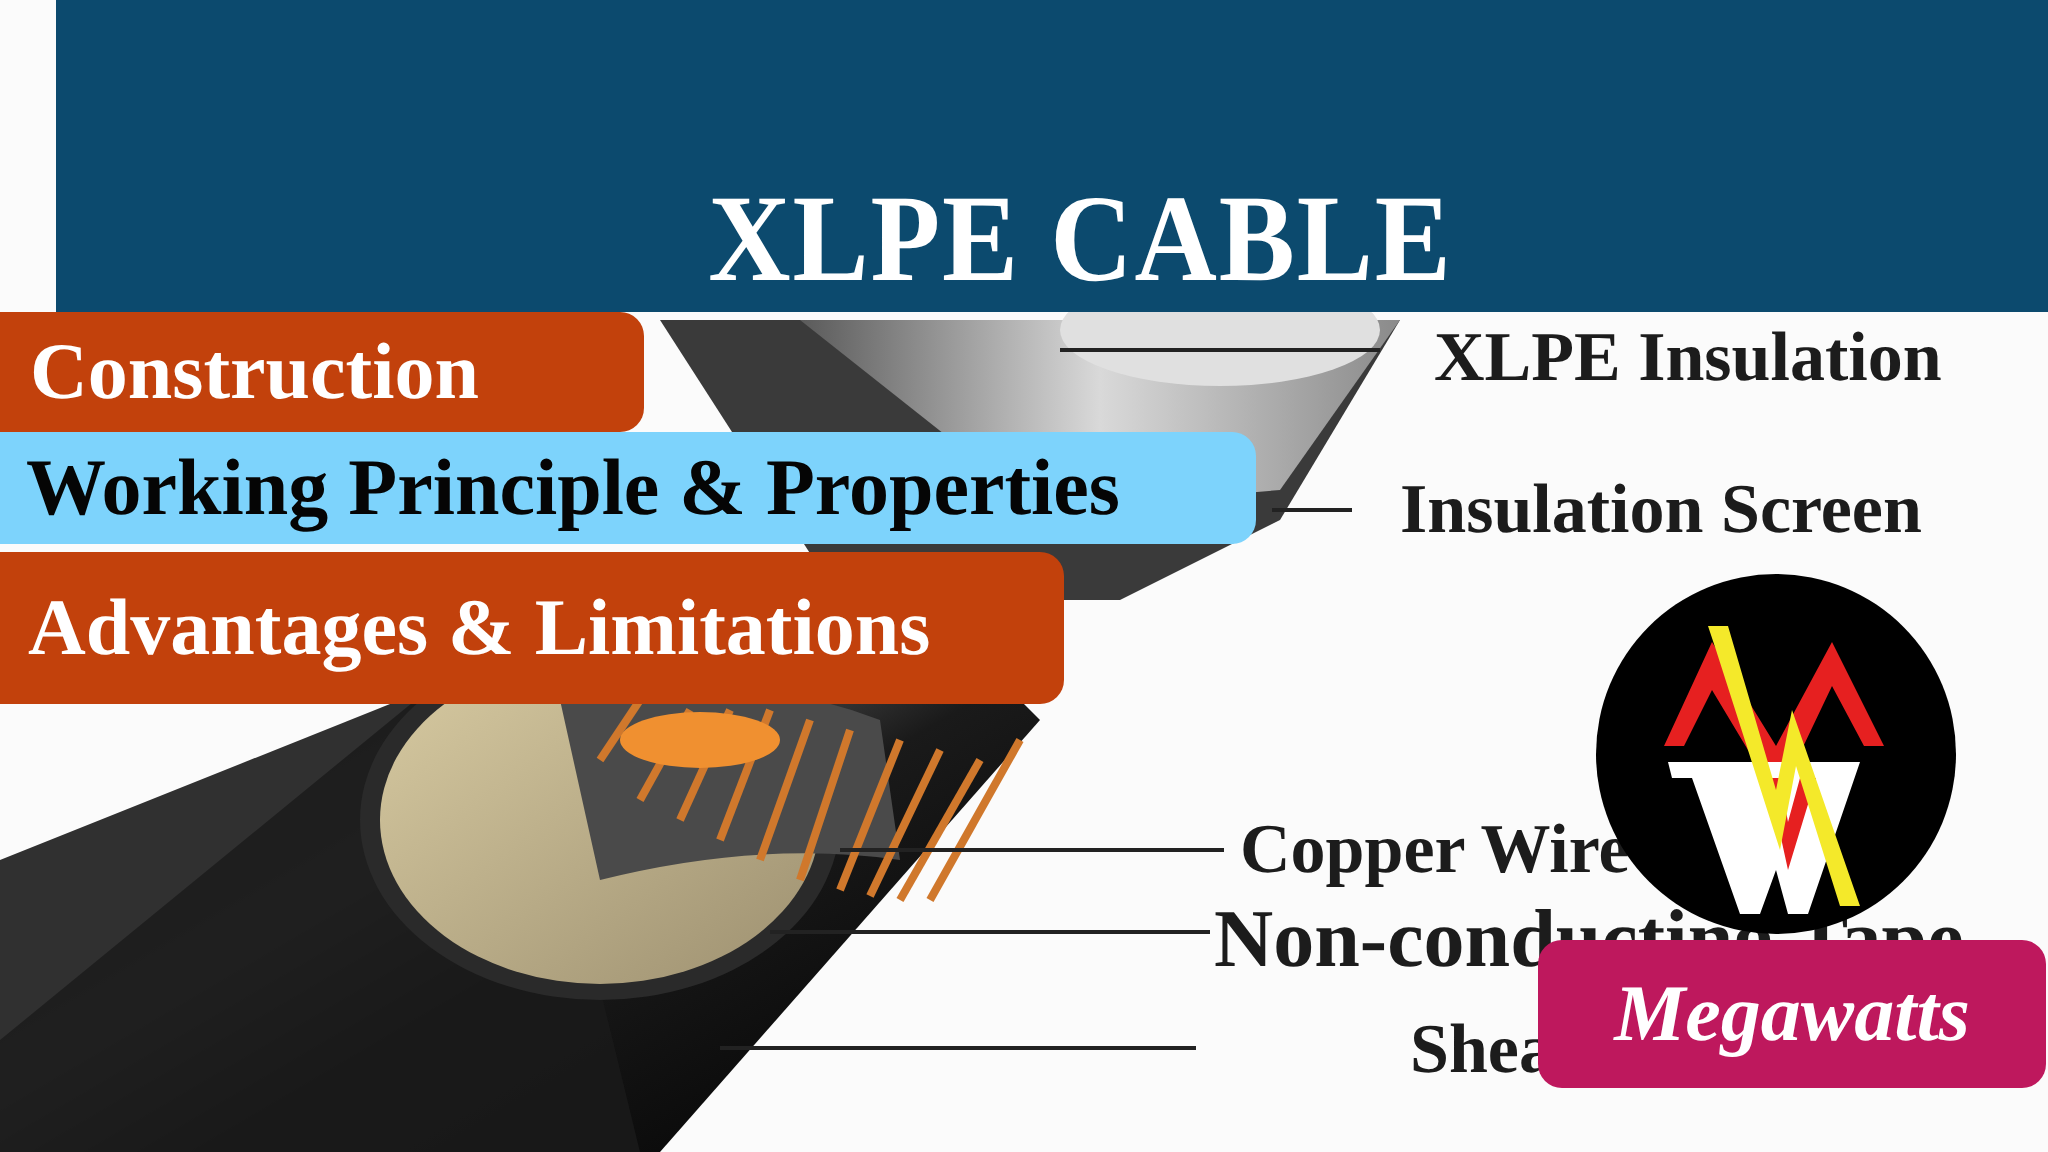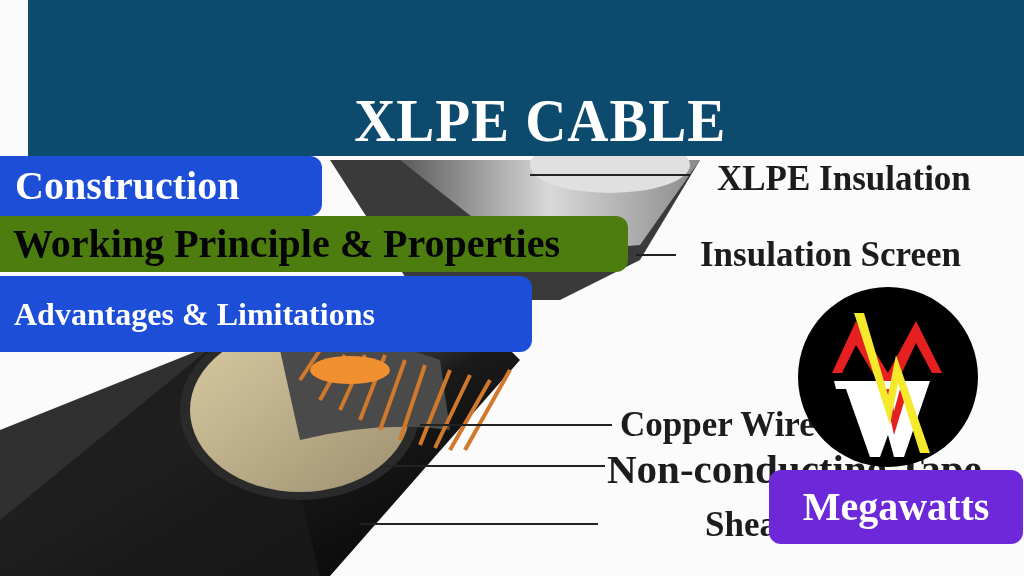--- a/index.html
+++ b/index.html
@@ -24,23 +24,23 @@
     }
     .illustration { position: absolute; left: 0; top: 0; width: 1024px; height: 576px; z-index: 1; }
     .label {
       position: absolute; color: #1c1c1c; font-weight: bold;
       font-family: "Liberation Serif", serif; white-space: nowrap; z-index: 3;
     }
     .pill {
       position: absolute; z-index: 6; font-weight: bold; white-space: nowrap;
       font-family: "Liberation Serif", serif;
     }
-    .pill-blue { background: #1d4ed8; color: #ffffff; border-radius: 0 12px 12px 0; }
-    .pill-white { background: #4d7c0f; color: #050505; border-radius: 0 12px 12px 0; }
-    .pill-red { background: #6d28d9; color: #ffffff; border-radius: 12px; }
+    .pill-blue { background: #c2410c; color: #ffffff; border-radius: 0 12px 12px 0; }
+    .pill-white { background: #7dd3fc; color: #050505; border-radius: 0 12px 12px 0; }
+    .pill-red { background: #be185d; color: #ffffff; border-radius: 12px; font-style: italic; }
     .logo { position: absolute; left: 796px; top: 285px; width: 184px; height: 184px; z-index: 4; }
   </style>
 </head>
 <body>
 
 <svg class="illustration" viewBox="0 0 1024 576" xmlns="http://www.w3.org/2000/svg">
   <defs>
     <linearGradient id="jacket" x1="0" y1="0" x2="1" y2="1">
       <stop offset="0" stop-color="#0d0d0d"></stop>
       <stop offset="0.45" stop-color="#555555"></stop>
@@ -95,21 +95,21 @@
 <div class="header">
   <h1>XLPE CABLE</h1>
 </div>
 
 <div class="pill pill-blue" style="left:0; top:156px; width:322px; height:60px; font-size:40px; line-height:60px; padding-left:15px; box-sizing:border-box;">
   <span>Construction</span>
 </div>
 <div class="pill pill-white" style="left:0; top:216px; width:628px; height:56px; font-size:40px; line-height:56px; padding-left:13px; box-sizing:border-box;">
   <span>Working Principle &amp; Properties</span>
 </div>
-<div class="pill pill-blue" style="left:0; top:276px; width:532px; height:76px; font-size:32px; line-height:76px; padding-left:14px; box-sizing:border-box;">
+<div class="pill pill-blue" style="left:0; top:276px; width:532px; height:76px; font-size:40px; line-height:76px; padding-left:14px; box-sizing:border-box;">
   <span>Advantages &amp; Limitations</span>
 </div>
 
 <div class="label" style="left:698px; top:156px; font-size:35px; line-height:46px;margin-left:19px;">XLPE Insulation</div>
 <div class="label" style="left:688px; top:232px; font-size:35px; line-height:46px;margin-left:12px;">Insulation Screen</div>
 <div class="label" style="left:620px; top:402px; font-size:35px; line-height:46px;">Copper Wire Screen</div>
 <div class="label" style="left:607px; top:446px; font-size:41px; line-height:46px;">Non-conducting Tape</div>
 <div class="label" style="left:705px; top:502px; font-size:35px; line-height:46px;">Sheath</div>
 
 <svg class="logo" viewBox="0 0 184 184" xmlns="http://www.w3.org/2000/svg">

